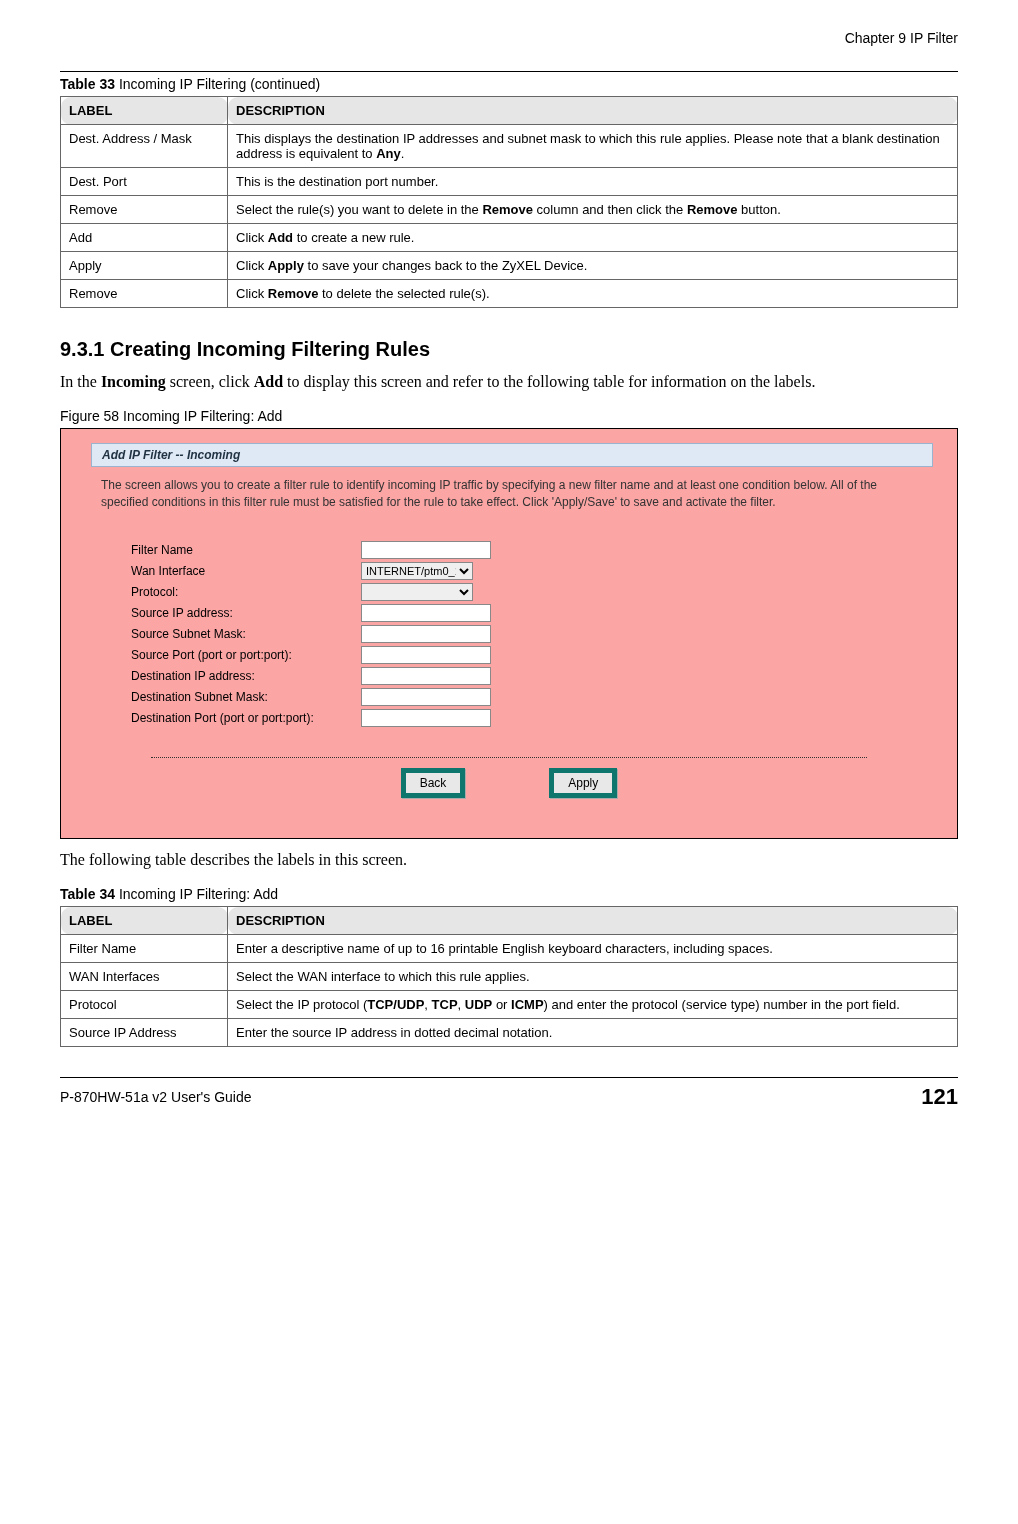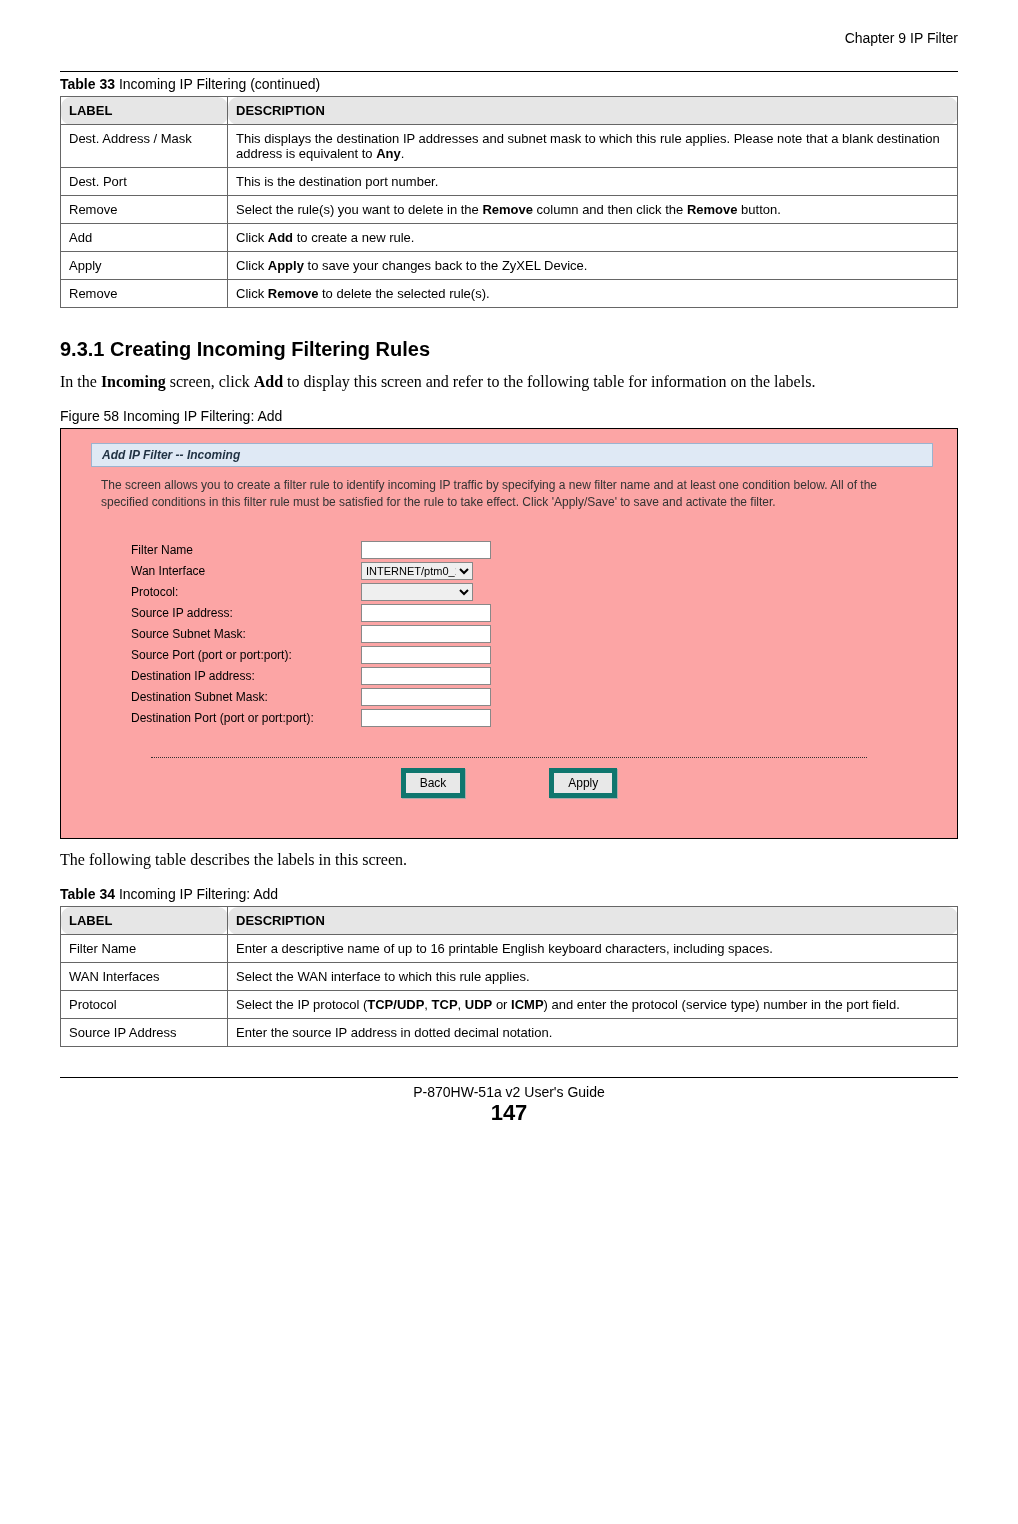--- a/index.html
+++ b/index.html
@@ -128,21 +128,20 @@
     cursor: pointer;
   }
   .footer {
     display: flex;
     justify-content: space-between;
     align-items: center;
     border-top: 1px solid #000;
     margin-top: 30px;
     padding-top: 6px;
     font-size: 14px;
-    flex-direction: column;
   }
   .footer .page-num {
     font-size: 22px;
     font-weight: bold;
   }
   .bold { font-weight: bold; }
 </style>
 </head>
 <body>
 
@@ -282,14 +281,14 @@
   </tr>
   <tr>
     <td class="label-col">Source IP Address</td>
     <td>Enter the source IP address in dotted decimal notation.</td>
   </tr>
 </tbody>
   </table>
 
 <div class="footer">
   <span>P-870HW-51a v2 User's Guide</span>
-  <span class="page-num">147</span>
+  <span class="page-num">121</span>
 </div>
 
 </body></html>

